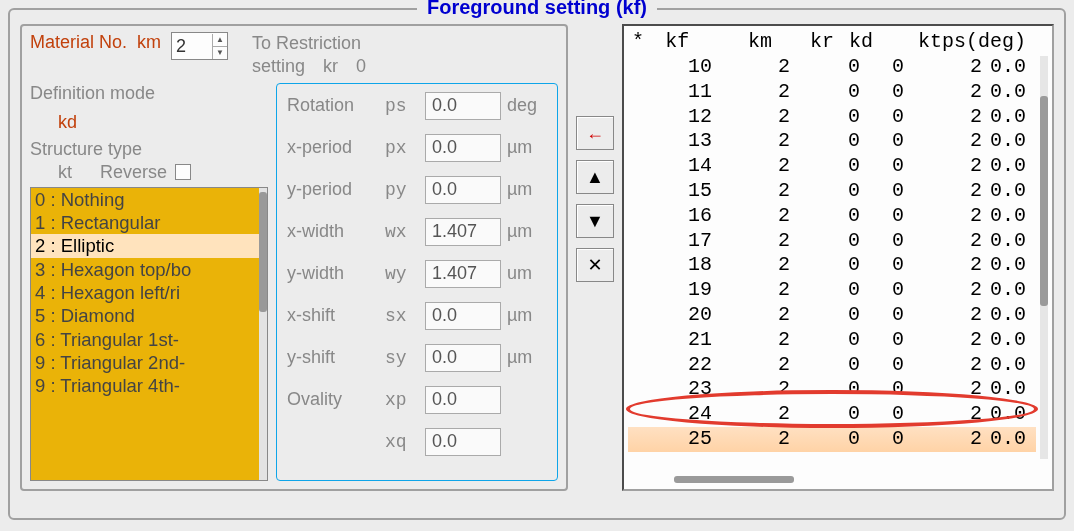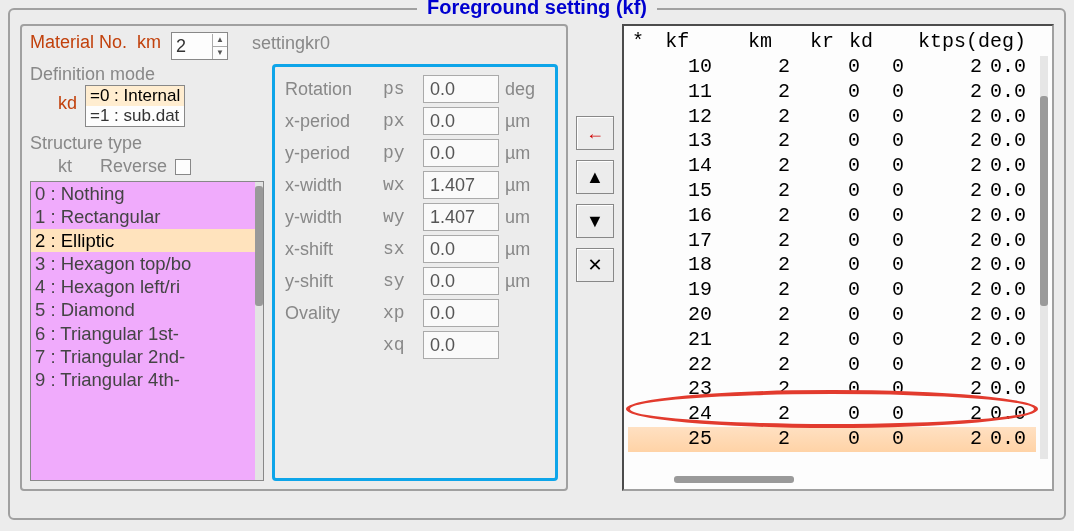--- a/index.html
+++ b/index.html
@@ -60,45 +60,45 @@
     height: 28px;
   }
   .spin input {
     border: none; width: 40px; height: 24px; font-size: 18px;
     padding: 0 4px; color:#333; background: transparent; outline:none;
   }
   .spin-btns { display:flex; flex-direction:column; border-left:1px solid #aaa; }
   .spin-btns span { font-size:8px; line-height:1; padding:2px 3px; cursor:pointer; border-bottom:1px solid #aaa;}
   .spin-btns span:last-child{border-bottom:none;}
   .to-restrict { text-align:left; color:#888; line-height:1.3; margin-left:14px;}
-  .to-restrict .kr-line { display:flex; gap:0; align-items:center; }
+  .to-restrict .kr-line { display:flex; gap:18px; align-items:center; }
 
   .left-lower { display:flex; gap:8px; flex:1; margin-top:2px;}
   .left-left { width: 252px; display:flex; flex-direction:column; }
   .defmode { color:#888; }
   .kd-row { display:flex; align-items:flex-start; gap:8px; margin-left:28px; margin-bottom:6px;}
   .kd-box { border:1px solid #888; background:#fdfdfd; font-size:17px; }
   .kd-box div { padding:0 4px; color:#333; }
   .kd-box div.sel { background:#ffedd0; color:#000; }
   .struct-label { color:#888; }
   .kt-row { display:flex; align-items:center; gap:8px; margin:2px 0 4px 28px; color:#888;}
   .chk { width:16px; height:16px; border:1px solid #888; background:#fdfdfd;}
   .listbox {
-    flex:1; border:1px solid #888; background:#f0abfc; position:relative;
+    flex:1; border:1px solid #888; background:#eab308; position:relative;
     display:flex; overflow:hidden; color:#444;
   }
   .listbox-items{ flex:1; }
   .listbox-items div{ padding:0 4px; font-size:18.5px; line-height:1.26; white-space:nowrap;}
   .listbox-items div.selected{ background:#ffe3bd; color:#000;}
   .listbox-scroll{ width:8px; background:#e3e3e3; position:relative;}
   .listbox-scroll .thumb{ position:absolute; left:0; right:0; top:4px; height:120px; background:#999; border-radius:3px;}
 
   .param-box {
-    flex:1; border:3px solid #0ea5e9; border-radius:4px; padding:8px 10px;
-    display:flex; flex-direction:column; gap:4px; color:#888;
+    flex:1; border:1px solid #0ea5e9; border-radius:4px; padding:8px 10px;
+    display:flex; flex-direction:column; gap:14px; color:#888;
   }
   .prow { display:flex; align-items:center; gap:6px; }
   .prow .pname{ width:92px;}
   .prow .psym{ width:34px;font-family:Liberation Mono, monospace;}
   .prow .pval{
     width:76px; height:28px; border:1px solid #aaa; background:#fafafa;
     padding:0 6px; font-size:18px; color:#555; outline:none;
   }
   .prow .punit{ width:40px; }
 
@@ -151,54 +151,51 @@
         <span class="lbl">Material No.</span>
         <span class="lbl">km</span>
         <div class="spin">
           <input value="2" style="">
           <div class="spin-btns">
             <span>▲</span>
             <span>▼</span>
           </div>
         </div>
         <div class="to-restrict">
+          <div>To Restriction</div>
           <div class="kr-line">
             <span>setting</span>
             <span>kr</span>
             <span>0</span>
           </div>
         </div>
       </div>
 
       <div class="left-lower">
         <div class="left-left">
           <div class="defmode">Definition mode</div>
           <div class="kd-row">
             <span class="lbl" style="margin-top:8px">kd</span>
-            <div class="kd-box" id="kd-box">
-                <div class="sel">=0 : Internal</div>
-                <div>=1 : sub.dat</div>
-              </div>
           </div>
           <div class="struct-label">Structure type</div>
           <div class="kt-row">
             <span>kt</span>
             <span style="margin-left:20px">Reverse</span>
             <div class="chk"></div>
           </div>
           <div class="listbox">
             <div class="listbox-items" id="struct-items">
                 <div>0 : Nothing</div>
                 <div>1 : Rectangular</div>
                 <div class="selected">2 : Elliptic</div>
                 <div>3 : Hexagon top/bo</div>
                 <div>4 : Hexagon left/ri</div>
                 <div>5 : Diamond</div>
                 <div>6 : Triangular 1st-</div>
-                <div>7 : Triangular 2nd-</div>
+                <div>9 : Triangular 2nd-</div>
                 <div>9 : Triangular 4th-</div>
               </div>
             <div class="listbox-scroll">
                 <div class="thumb"></div>
               </div>
           </div>
         </div>
 
         <div class="param-box" id="params">
             <div class="prow">

